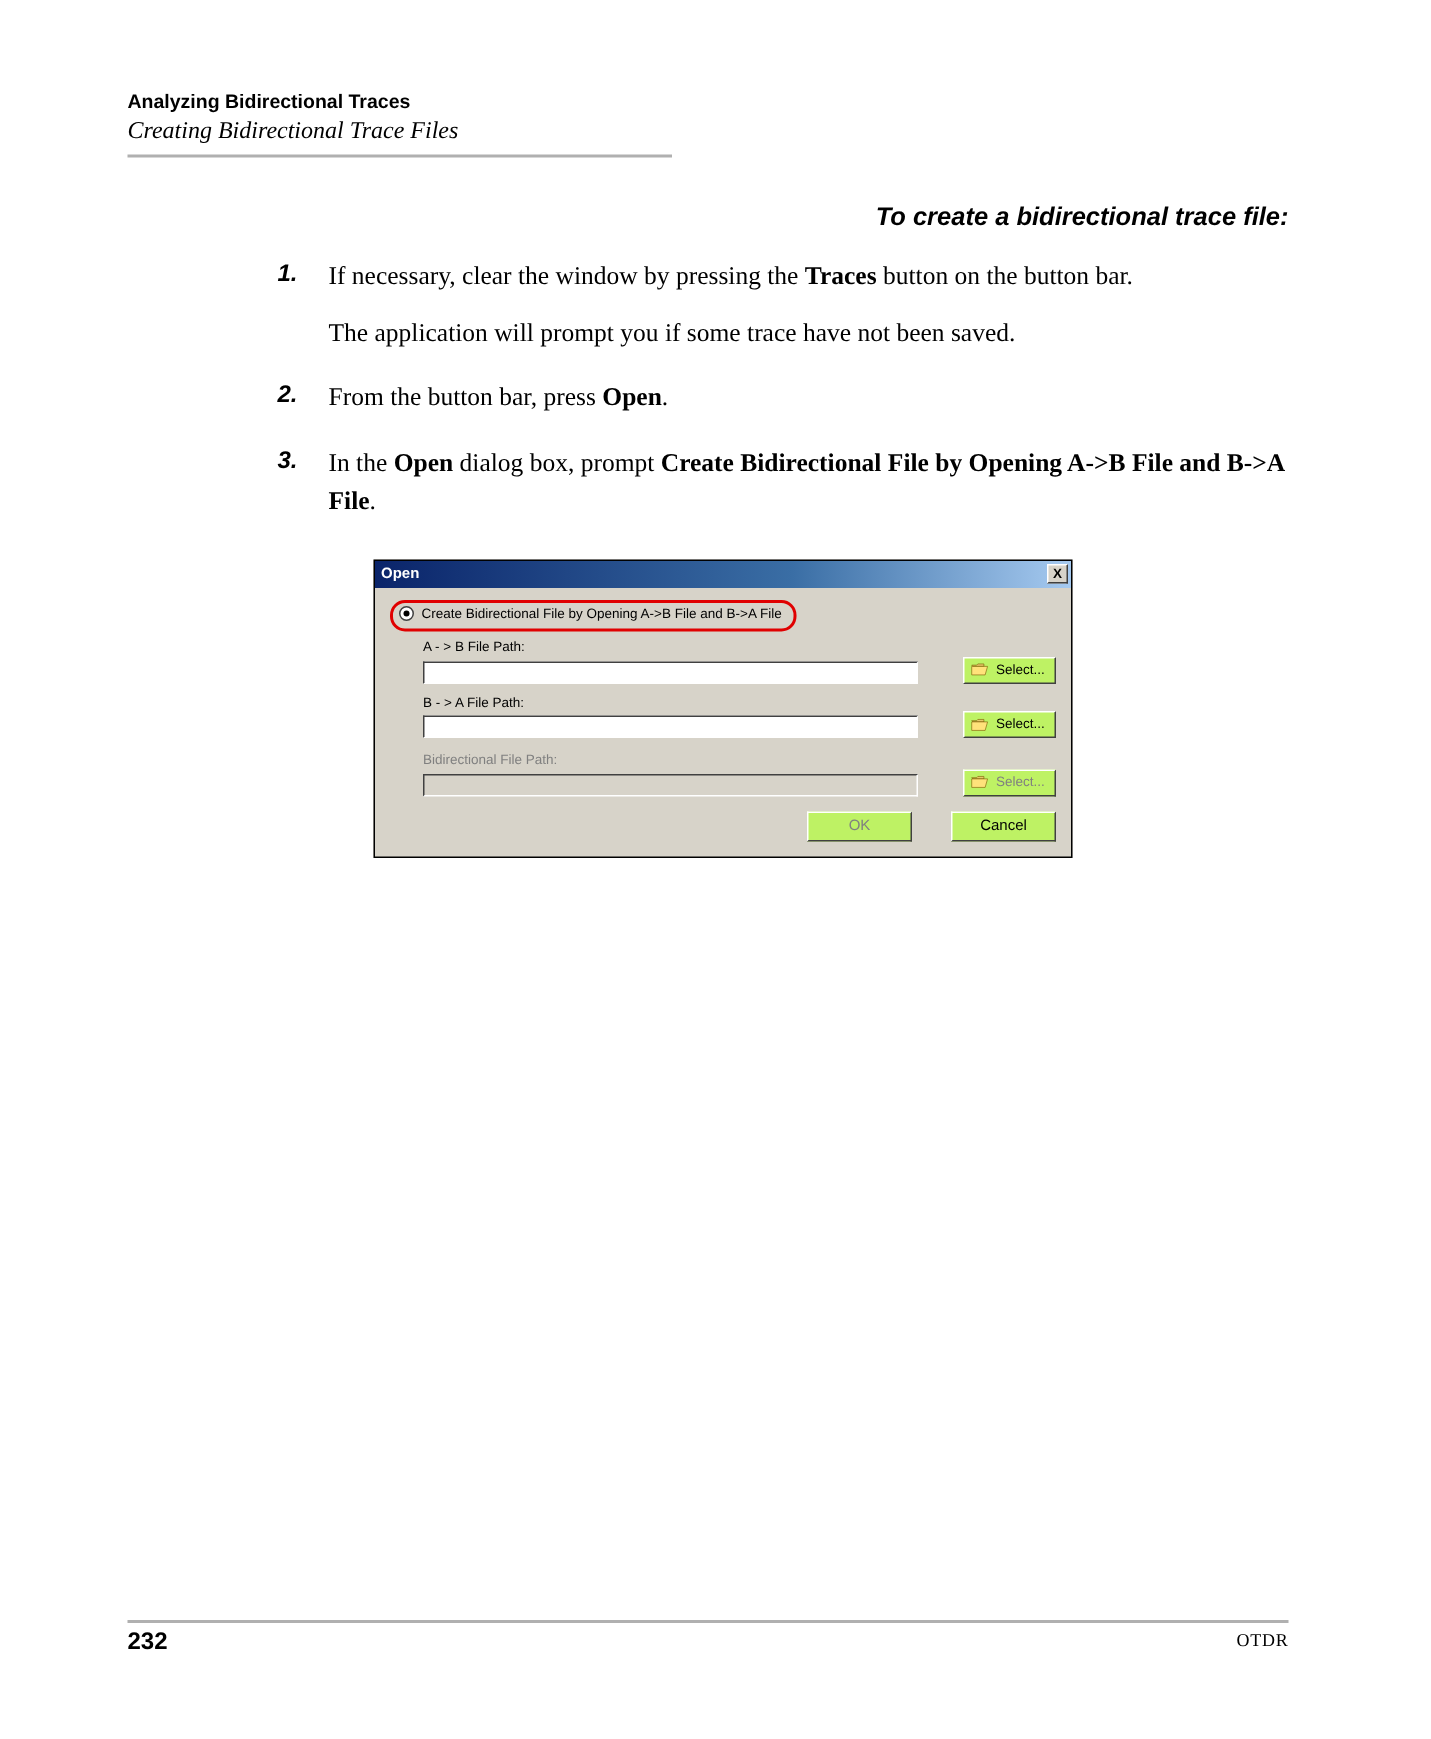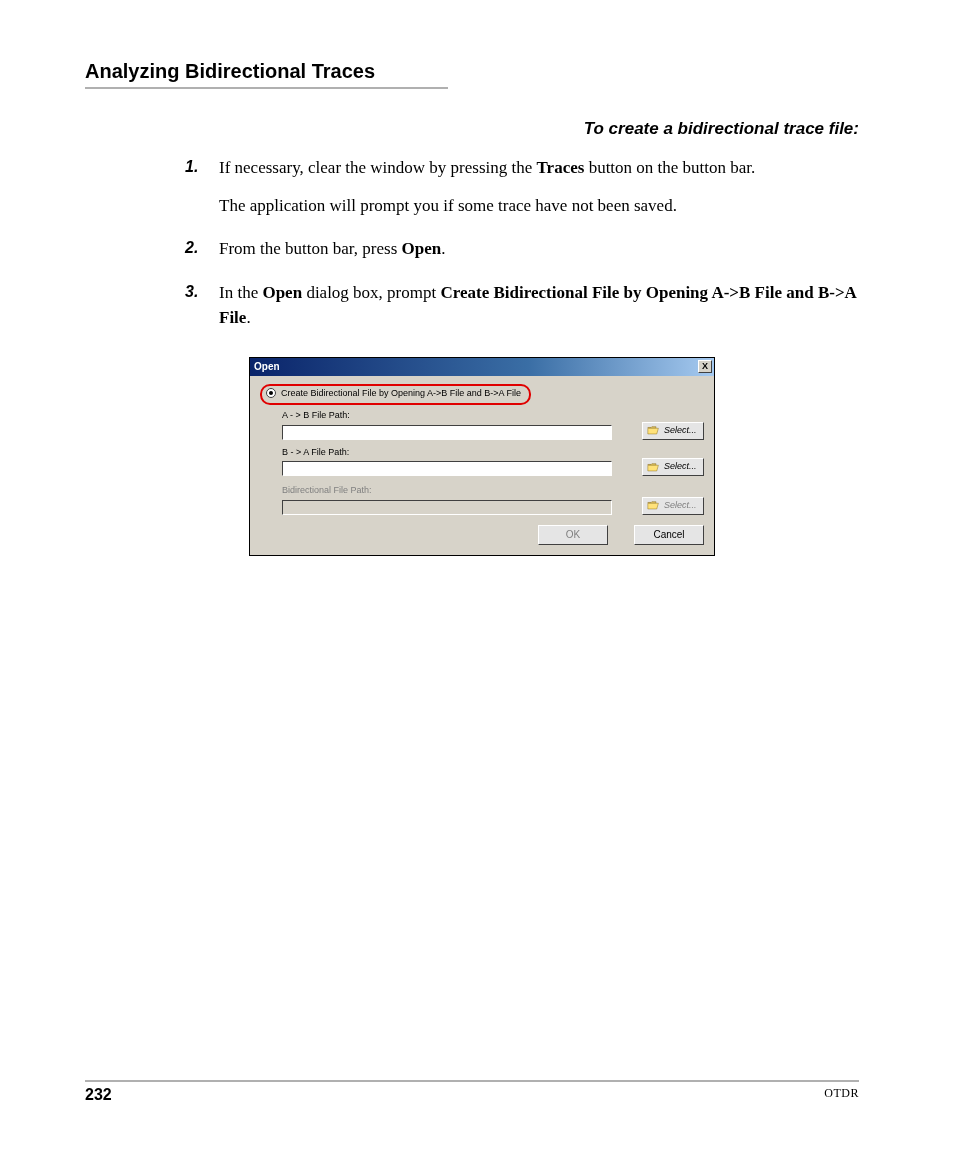--- a/index.html
+++ b/index.html
@@ -12,21 +12,21 @@
     width: 954px;
     height: 1159px;
     position: relative;
   }
   .page {
     padding: 60px 95px 0 85px;
   }
   .hdr-title {
     font-family: Verdana, Arial, sans-serif;
     font-weight: 700;
-    font-size: 20px;
+    font-size: 13px;
     margin-bottom: 4px;
   }
   .hdr-sub {
     font-style: italic;
     font-size: 16px;
     margin-bottom: 6px;
   }
   .hdr-rule {
     border: none;
     border-top: 2px solid #b0b0b0;
@@ -159,49 +159,48 @@
     border-top-color: #404040;
     border-left-color: #404040;
     border-right-color: #fff;
     border-bottom-color: #fff;
     background: #fff;
   }
   .text-input.disabled { background: #d7d3c9; }
   .select-btn {
     width: 62px;
     height: 18px;
-    background: #e5e5e5;
+    background: #bef264;
     border-top: 1px solid #fff;
     border-left: 1px solid #fff;
     border-right: 1px solid #404040;
     border-bottom: 1px solid #404040;
     display: inline-flex;
     align-items: center;
     gap: 4px;
     padding: 0 4px;
     font-size: 9px;
-    font-style: italic;
   }
   .select-btn.disabled { color: #808080; }
   .folder-icon {
     width: 13px; height: 11px;
     display: inline-block;
   }
   .section2 { margin-top: 8px; }
   .disabled-text { color: #808080; }
   .btn-row {
     display: flex;
     justify-content: flex-end;
     gap: 26px;
     margin-top: 10px;
   }
   .dlg-btn {
     width: 70px;
     height: 20px;
-    background: #e5e5e5;
+    background: #bef264;
     border-top: 1px solid #fff;
     border-left: 1px solid #fff;
     border-right: 1px solid #404040;
     border-bottom: 1px solid #404040;
     font-size: 10px;
     text-align: center;
     line-height: 18px;
   }
   .dlg-btn.disabled { color: #808080; }
 
@@ -230,20 +229,21 @@
   .footer-right {
     font-size: 12px;
     letter-spacing: 0.5px;
   }
 </style>
 </head>
 <body>
 
 <div class="page">
   <div class="hdr-title">Analyzing Bidirectional Traces</div>
+  <div class="hdr-sub">Creating Bidirectional Trace Files</div>
   <hr class="hdr-rule">
 
   <div class="content">
     <div class="section-heading">To create a bidirectional trace file:</div>
 
     <ol class="steps">
       <li>
         <span class="num">1.</span>
         <p>
           <span>If necessary, clear the window by pressing the </span><span class="b">Traces</span><span> button on the button bar.</span>

